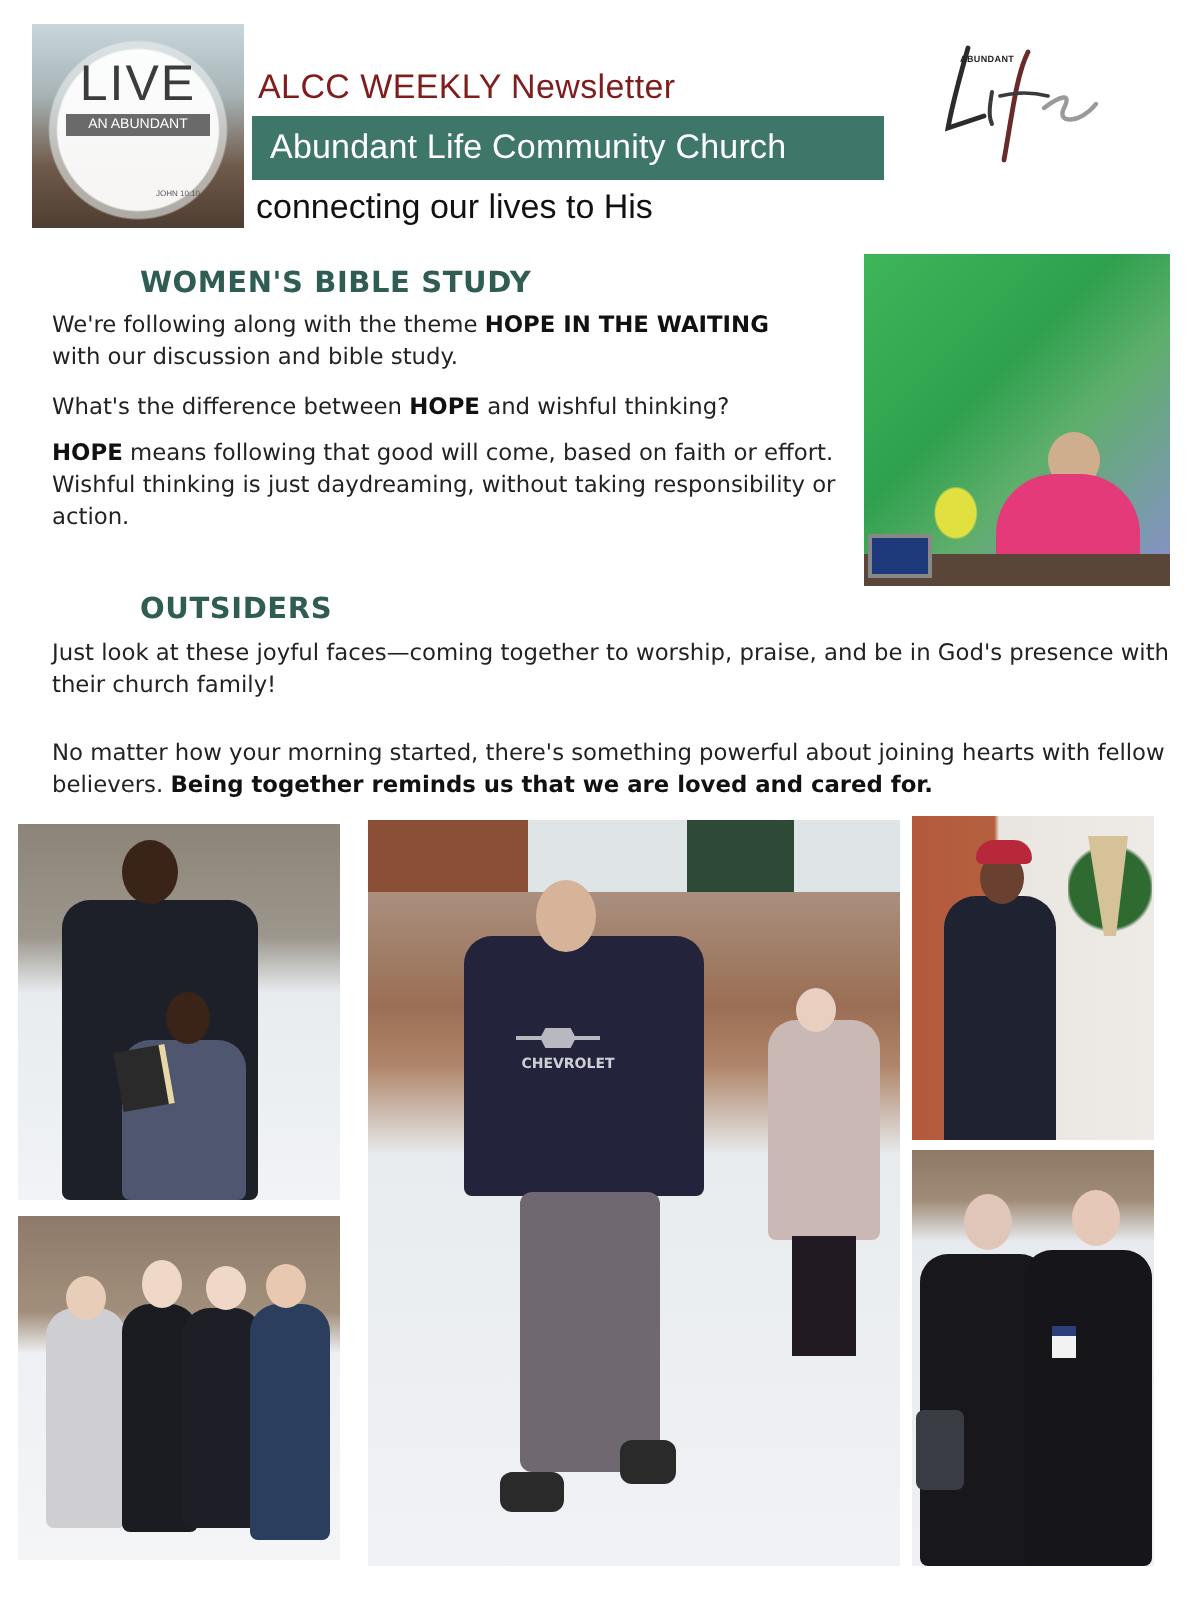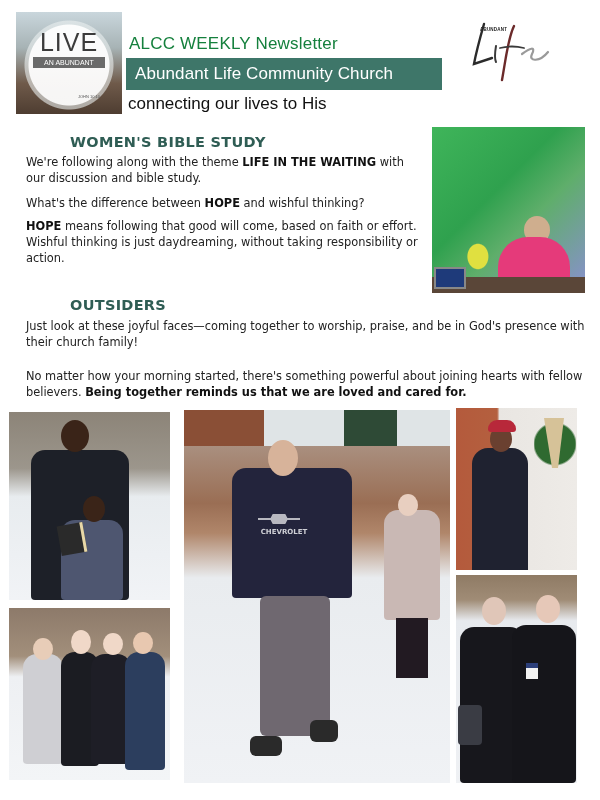--- a/index.html
+++ b/index.html
@@ -27,21 +27,21 @@
     background: #6a6a6a; color: #fff; font-size: 7px; line-height: 11px; text-align: center;
     font-family: "Liberation Sans", sans-serif;
   }
   .logo-left .ref {
     position: absolute; right: 22px; top: 82px; font-size: 4px; color: #555;
     font-family: "Liberation Sans", sans-serif;
   }
 
   .title {
     left: 129px; top: 34px; font-family: "Liberation Sans", sans-serif;
-    font-size: 17px; color: #15803d; letter-spacing: 0.2px;
+    font-size: 17px; color: #7f1d1d; letter-spacing: 0.2px;
   }
   .banner {
     left: 126px; top: 58px; width: 316px; height: 32px; background: #3e7669;
     color: #ffffff; font-family: "Liberation Sans", sans-serif; font-size: 17px;
     line-height: 32px; padding-left: 9px; letter-spacing: 0.1px;
   }
   .tagline {
     left: 128px; top: 94px; font-family: Liberation Sans, sans-serif;
     font-size: 17px; color: #111;
   }
@@ -134,21 +134,21 @@
     <path d="M44 8 C 38 20, 36 40, 32 62" stroke="#6b2a2a" stroke-width="2.4" fill="none" stroke-linecap="round"></path>
     <path d="M30 30 C 38 28, 46 28, 54 30" stroke="#3a3a3a" stroke-width="1.8" fill="none" stroke-linecap="round"></path>
     <path d="M52 36 C 60 30, 66 28, 62 36 C 58 44, 70 44, 78 34" stroke="#9a9a9a" stroke-width="2.2" fill="none" stroke-linecap="round"></path>
   </svg>
   <div class="ab">ABUNDANT</div>
 </div>
 
 <div class="abs heading wbs-heading">WOMEN'S BIBLE STUDY</div>
 
 <div class="abs para wbs-p1">
-  <span>We're following along with the theme </span><b>LIFE IN THE WAITING</b><span> with our discussion and bible study.</span>
+  <span>We're following along with the theme </span><b>HOPE IN THE WAITING</b><span> with our discussion and bible study.</span>
 </div>
 <div class="abs para wbs-p2">
   <span>What's the difference between </span><b>HOPE</b><span> and wishful thinking?</span>
 </div>
 <div class="abs para wbs-p3">
   <b>HOPE</b><span> means following that good will come, based on faith or effort. Wishful thinking is just daydreaming, without taking responsibility or action.</span>
 </div>
 
 <div class="photo photo-tv">
   <div class="head"></div>

